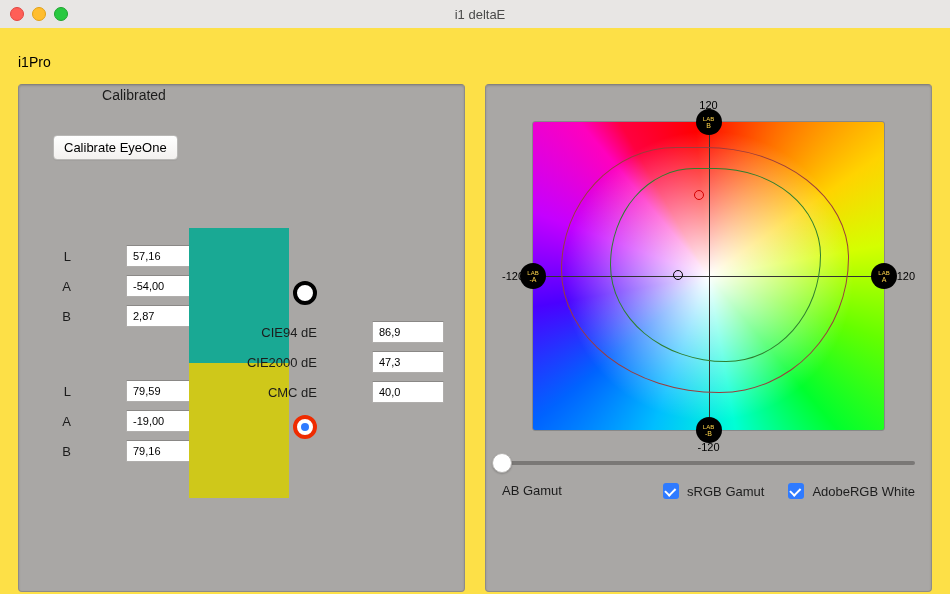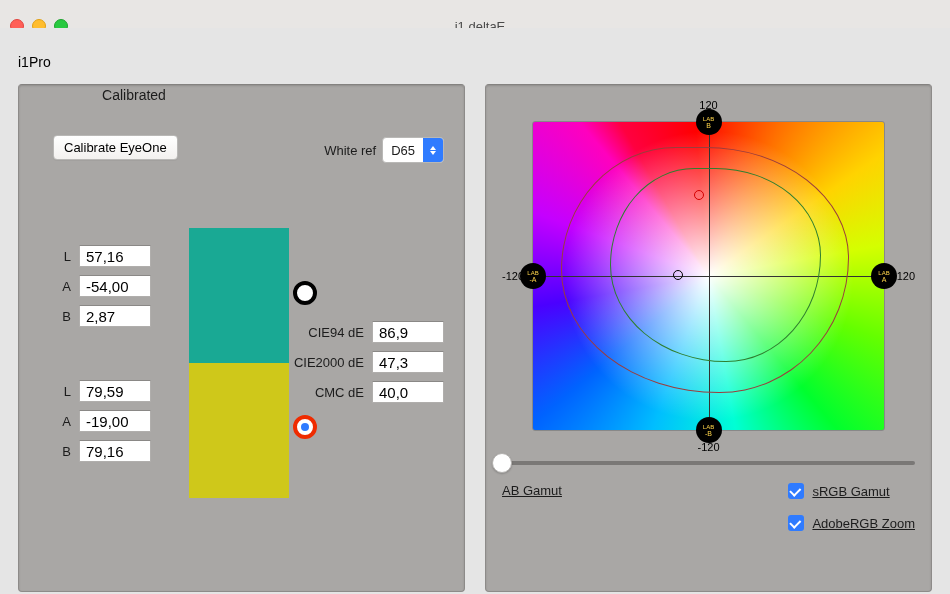--- a/index.html
+++ b/index.html
@@ -1,54 +1,54 @@
 <!DOCTYPE html>
 <html><head>
 <meta charset="utf-8">
 <style>
   html,body{margin:0;padding:0;width:950px;height:594px;background:#fff;font-family:-apple-system,"Helvetica Neue",Arial,sans-serif;font-size:13px;color:#1c1c1c;overflow:hidden;}
-  .titlebar{height:28px;background:#e8e6e4;border-bottom:1px solid #d0cecb;display:flex;align-items:center;padding:12px 10px;font-size:13px;color:#4a4a4a;}
+  .titlebar{height:28px;background:#e8e6e4;border-bottom:1px solid #d0cecb;display:flex;align-items:center;padding:0 10px;font-size:13px;color:#4a4a4a;}
   .traffic{display:flex;gap:8px;align-items:center;}
   .dot{width:12px;height:12px;border-radius:50%;}
   .dot.r{background:#ff5f57;border:1px solid #e24640;}
   .dot.y{background:#ffbd2e;border:1px solid #e1a116;}
   .dot.g{background:#28c940;border:1px solid #1fa32f;}
   .title{flex:1;text-align:center;}
-  .content{position:absolute;left:0;right:0;top:28px;bottom:0;background:#e5e5e5;padding:26px 18px 8px 18px;box-sizing:border-box;}
+  .content{position:absolute;left:0;right:0;top:28px;bottom:0;background:#fde047;padding:26px 18px 8px 18px;box-sizing:border-box;}
   .panel-title{font-size:14px;color:#000;margin-bottom:14px;}
   .inner{position:relative;width:100%;height:calc(100% - 24px);display:flex;gap:20px;}
   .pane{flex:1;background:#a9a7a5;border:1px solid #8d8b89;border-top-color:#848280;border-radius:4px;box-shadow:inset 0 1px 2px rgba(0,0,0,.15);position:relative;padding:16px;box-sizing:border-box;}
   .cal-label{width:180px;text-align:center;font-size:14px;}
   .cal-btn{background:linear-gradient(#fff,#f3f1ef);border:1px solid #b9b8b6;border-radius:4px;padding:4px 10px;font-size:13px;color:#000;box-shadow:0 1px 0 rgba(0,0,0,.04);}
   .whiteref-row{position:absolute;right:20px;top:52px;display:flex;align-items:center;gap:6px;}
   .select-wrap{display:flex;align-items:center;border:1px solid #b9b8b6;border-radius:4px;overflow:hidden;background:#fff;height:24px;}
   .select-val{padding:0 8px;font-size:13px;}
   .select-btn{width:20px;height:100%;background:#2f7bff;display:flex;flex-direction:column;align-items:center;justify-content:center;gap:1px;}
   .tri{width:0;height:0;border-left:3px solid transparent;border-right:3px solid transparent;}
   .tri.up{border-bottom:4px solid #fff;}
   .tri.down{border-top:4px solid #fff;}
 
   .lab-block{position:absolute;display:flex;flex-direction:column;gap:8px;}
   .lab-row{display:flex;align-items:center;gap:8px;}
   .lab-row .lbl{width:14px;text-align:right;}
-  .valbox{width:72px;height:22px;background:#fff;border:1px solid #b0aeac;border-top-color:#8a8886;padding:2px 6px;font-size:15px;box-sizing:border-box;}
+  .valbox{width:72px;height:22px;background:#fff;border:1px solid #b0aeac;border-top-color:#8a8886;padding:2px 6px;font-size:11px;box-sizing:border-box;margin-left:47px;}
 
   .swatches{position:absolute;left:170px;top:143px;width:100px;height:270px;display:flex;flex-direction:column;}
   .sw1{flex:1;background:#19a994;}
   .sw2{flex:1;background:#cfc81a;}
 
   .marker{position:absolute;width:24px;height:24px;border-radius:50%;border:4px solid #000;background:#fff;box-sizing:border-box;}
   .marker2{position:absolute;width:24px;height:24px;border-radius:50%;border:4px solid #ef2b00;background:#fff;box-sizing:border-box;display:flex;align-items:center;justify-content:center;}
   .marker2::after{content:"";width:8px;height:8px;border-radius:50%;background:#2f7bff;}
 
   .de-block{position:absolute;right:20px;top:236px;display:flex;flex-direction:column;gap:8px;}
   .de-row{display:flex;align-items:center;gap:8px;justify-content:flex-end;}
 
   
-  .right-pane{display:flex;flex-direction:column;text-decoration:underline;}
+  .right-pane{display:flex;flex-direction:column;}
   .cielab-frame{position:relative;flex:1;max-height:350px;}
   .grad{position:absolute;inset:20px 30px 20px 30px;border:1px solid #888;border-radius:3px;background:
     radial-gradient(circle at 50% 50%, #fff 0%, rgba(255,255,255,0) 62%),
     conic-gradient(from -30deg at 50% 50%,
       #ff0040 0deg,#ff0000 25deg,#ff6e00 55deg,#ffd300 85deg,#d4ff00 110deg,
       #64ff00 140deg,#00ff2e 170deg,#00ffd5 200deg,#00beff 230deg,#0063ff 260deg,
       #4b00ff 290deg,#c400ff 320deg,#ff00bd 350deg,#ff0040 360deg);}
   .axisline{position:absolute;background:#333;}
   .vline{left:50%;top:0;bottom:0;width:1px;}
   .hline{top:50%;left:0;right:0;height:1px;}
@@ -61,21 +61,21 @@
   .sample{position:absolute;width:8px;height:8px;border:1px solid #000;border-radius:50%;}
   .sample.s1{border-color:#000;}
   .sample.s2{border-color:#d40000;}
 
   .slider-row{margin-top:10px;display:flex;align-items:center;}
   .slider-track{flex:1;height:4px;background:#7a7876;border-radius:2px;position:relative;}
   .slider-thumb{position:absolute;left:0;top:50%;transform:translate(-50%,-50%);width:18px;height:18px;border-radius:50%;background:#fff;border:1px solid #b3b1af;box-shadow:0 1px 2px rgba(0,0,0,.2);}
 
   .bottom-row{display:flex;margin-top:18px;}
   .zoom-label{flex:1;font-size:13px;}
-  .checks{display:flex;flex-direction:column;gap:16px;}
+  .checks{display:flex;flex-direction:row;gap:24px;}
   .check-row{display:flex;align-items:center;gap:8px;}
   .chk{width:16px;height:16px;border-radius:3px;background:#2f7bff;display:flex;align-items:center;justify-content:center;}
   .chk::after{content:"";width:8px;height:5px;border-left:2px solid #fff;border-bottom:2px solid #fff;transform:rotate(-45deg) translateY(-1px);}
 </style>
 </head>
 <body>
 
 <div class="titlebar">
   <div class="traffic">
     <div class="dot r"></div>
@@ -90,30 +90,20 @@
   <div style="display:flex;gap:20px;">
     <div class="panel-title" style="flex:1">i1Pro</div>
   </div>
 
   <div class="inner">
 
     <div class="pane">
       <div class="cal-label" style="position:absolute;left:40px;top:2px;width:150px;">Calibrated</div>
       <button class="cal-btn" style="position:absolute;left:34px;top:50px;">Calibrate EyeOne</button>
 
-      <div class="whiteref-row">
-        <span>White ref</span>
-        <div class="select-wrap">
-          <span class="select-val">D65</span>
-          <div class="select-btn">
-            <div class="tri up"></div>
-              <div class="tri down"></div>
-          </div>
-        </div>
-      </div>
 
       <div class="lab-block" style="left:38px;top:160px;">
         <div class="lab-row">
             <span class="lbl">L</span>
             <input class="valbox" value="57,16" style="">
           </div>
         <div class="lab-row">
             <span class="lbl">A</span>
             <input class="valbox" value="-54,00" style="">
           </div>
@@ -203,19 +193,19 @@
 
       <div class="bottom-row">
         <div class="zoom-label">AB Gamut</div>
         <div class="checks">
           <div class="check-row">
             <div class="chk"></div>
             <span>sRGB Gamut</span>
           </div>
           <div class="check-row">
             <div class="chk"></div>
-            <span>AdobeRGB Zoom</span>
+            <span>AdobeRGB White</span>
           </div>
         </div>
       </div>
     </div>
   </div>
 </div>
 
 </body></html>

